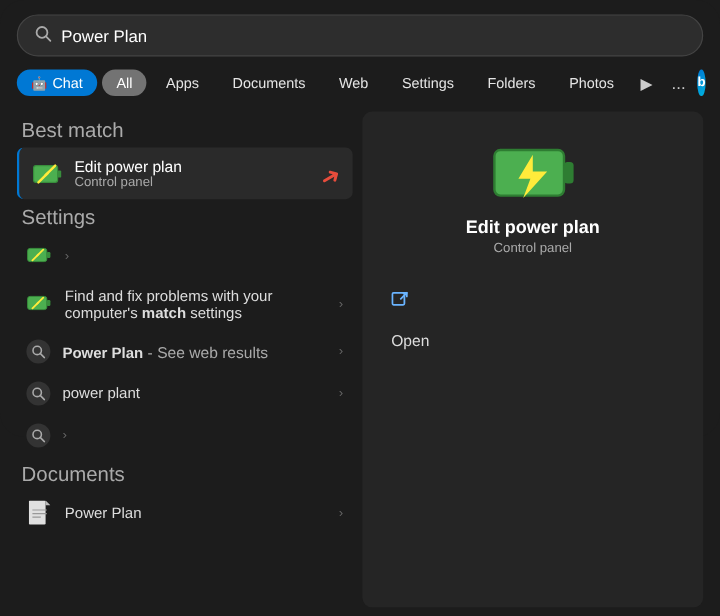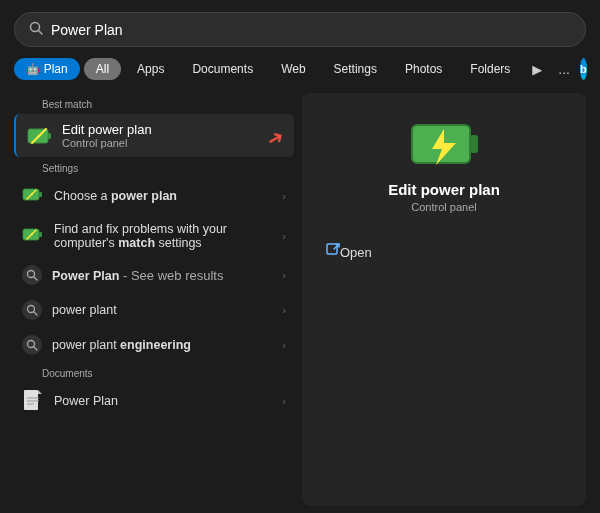--- a/index.html
+++ b/index.html
@@ -112,26 +112,25 @@
 
     
     .left-panel {
       flex: 0 0 280px;
       overflow-y: auto;
     }
     .left-panel::-webkit-scrollbar { width: 4px; }
     .left-panel::-webkit-scrollbar-thumb { background: #444; border-radius: 2px; }
 
     .section-label {
-      font-size: 10px;
+      font-size: 17px;
       color: #aaa;
       margin-bottom: 4px;
       margin-top: 6px;
       padding-left: 4px;
-      margin-left: 24px;
     }
 
     
     .best-match-item {
       background: #2a2a2a;
       border-radius: 6px;
       padding: 8px 10px;
       display: flex;
       align-items: center;
       gap: 10px;
@@ -220,25 +219,26 @@
       color: #aaa;
       text-align: center;
       margin-bottom: 20px;
     }
     .right-actions {
       width: 100%;
       margin-top: 4px;
     }
     .action-item {
       display: flex;
-      align-items: flex-end;
-      gap: 0;
+      align-items: flex-start;
+      gap: 16px;
       padding: 6px 8px;
       border-radius: 4px;
       cursor: pointer;
+      flex-direction: column;
     }
     .action-icon {
       font-size: 13px;
       color: #6ab4ff;
     }
     .action-label {
       font-size: 13px;
       color: #ddd;
     }
 
@@ -259,29 +259,29 @@
         <circle cx="6" cy="6" r="4.5" stroke="#aaa" stroke-width="1.5"></circle>
         <line x1="9.5" y1="9.5" x2="13" y2="13" stroke="#aaa" stroke-width="1.5" stroke-linecap="round"></line>
       </svg>
     </div>
     <div class="search-input-display">Power Plan</div>
   </div>
 
   <div class="filter-tabs">
     <button class="tab chat">
       <span style="font-size:11px;">🤖</span>
-      <span>Plan</span>
+      <span>Chat</span>
     </button>
     <button class="tab all">All</button>
     <button class="tab">Apps</button>
     <button class="tab">Documents</button>
     <button class="tab">Web</button>
     <button class="tab">Settings</button>
+    <button class="tab">Folders</button>
     <button class="tab">Photos</button>
-    <button class="tab">Folders</button>
     <button class="tab-play">▶</button>
     <button class="tab-more">...</button>
     <div class="bing-icon">b</div>
   </div>
 
   <div class="main-layout">
 
     <div class="left-panel">
 
       <div class="section-label">Best match</div>
@@ -305,23 +305,20 @@
 
       <div class="list-item">
         <div class="list-item-icon">
           <svg width="22" height="22" viewBox="0 0 22 22">
             <rect x="1" y="4" width="16" height="11" rx="2" fill="#4caf50" stroke="#388e3c" stroke-width="0.8"></rect>
             <rect x="17" y="7" width="3" height="5" rx="1" fill="#388e3c"></rect>
             <line x1="5" y1="14" x2="10" y2="9" stroke="#ffeb3b" stroke-width="1.5" stroke-linecap="round"></line>
             <line x1="9" y1="10" x2="14" y2="5" stroke="#ffeb3b" stroke-width="1.5" stroke-linecap="round"></line>
           </svg>
         </div>
-        <div class="list-item-text">
-          Choose a <b>power plan</b>
-        </div>
         <div class="list-item-chevron">›</div>
       </div>
 
       <div class="list-item">
         <div class="list-item-icon">
           <svg width="22" height="22" viewBox="0 0 22 22">
             <rect x="1" y="4" width="16" height="11" rx="2" fill="#4caf50" stroke="#388e3c" stroke-width="0.8"></rect>
             <rect x="17" y="7" width="3" height="5" rx="1" fill="#388e3c"></rect>
             <line x1="5" y1="14" x2="10" y2="9" stroke="#ffeb3b" stroke-width="1.5" stroke-linecap="round"></line>
             <line x1="9" y1="10" x2="14" y2="5" stroke="#ffeb3b" stroke-width="1.5" stroke-linecap="round"></line>
@@ -359,23 +356,20 @@
         </div>
         <div class="list-item-chevron">›</div>
       </div>
 
       <div class="list-item">
         <div class="search-result-icon">
           <svg width="12" height="12" viewBox="0 0 12 12" fill="none">
             <circle cx="5" cy="5" r="3.5" stroke="#aaa" stroke-width="1.3"></circle>
             <line x1="7.5" y1="7.5" x2="11" y2="11" stroke="#aaa" stroke-width="1.3" stroke-linecap="round"></line>
           </svg>
-        </div>
-        <div class="list-item-text">
-          power plant <b>engineering</b>
         </div>
         <div class="list-item-chevron">›</div>
       </div>
 
       <div class="section-label">Documents</div>
 
       <div class="list-item">
         <div class="list-item-icon">
           <svg width="18" height="22" viewBox="0 0 18 22">
             <rect x="0" y="0" width="14" height="20" rx="1" fill="#e0e0e0"></rect>

